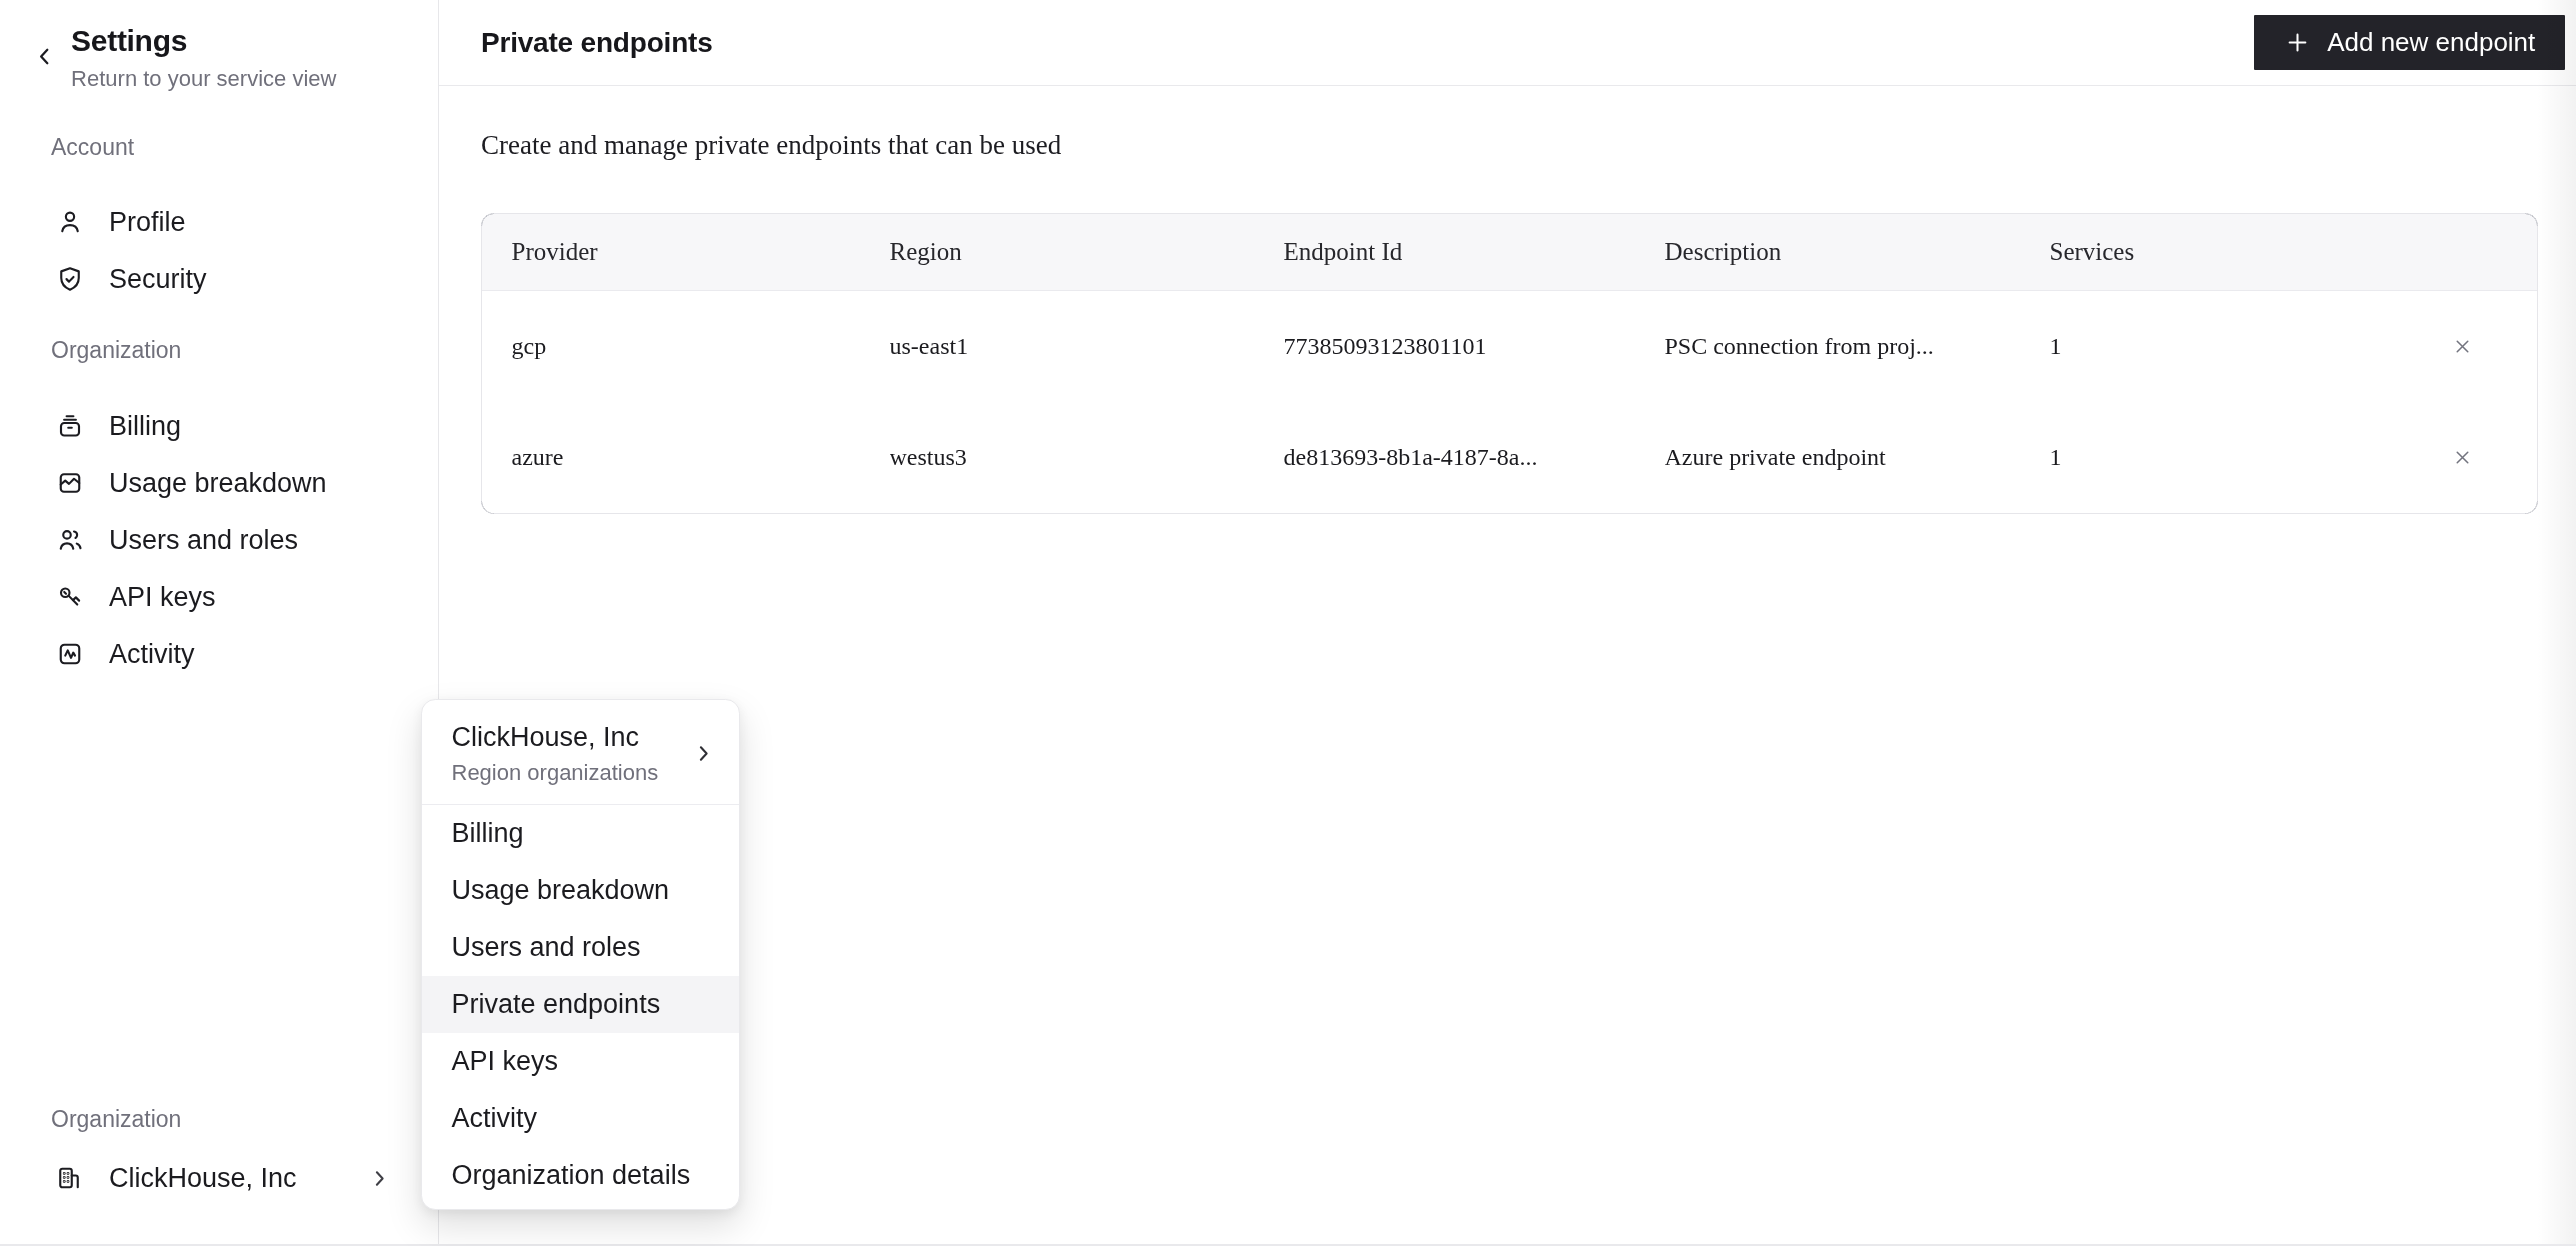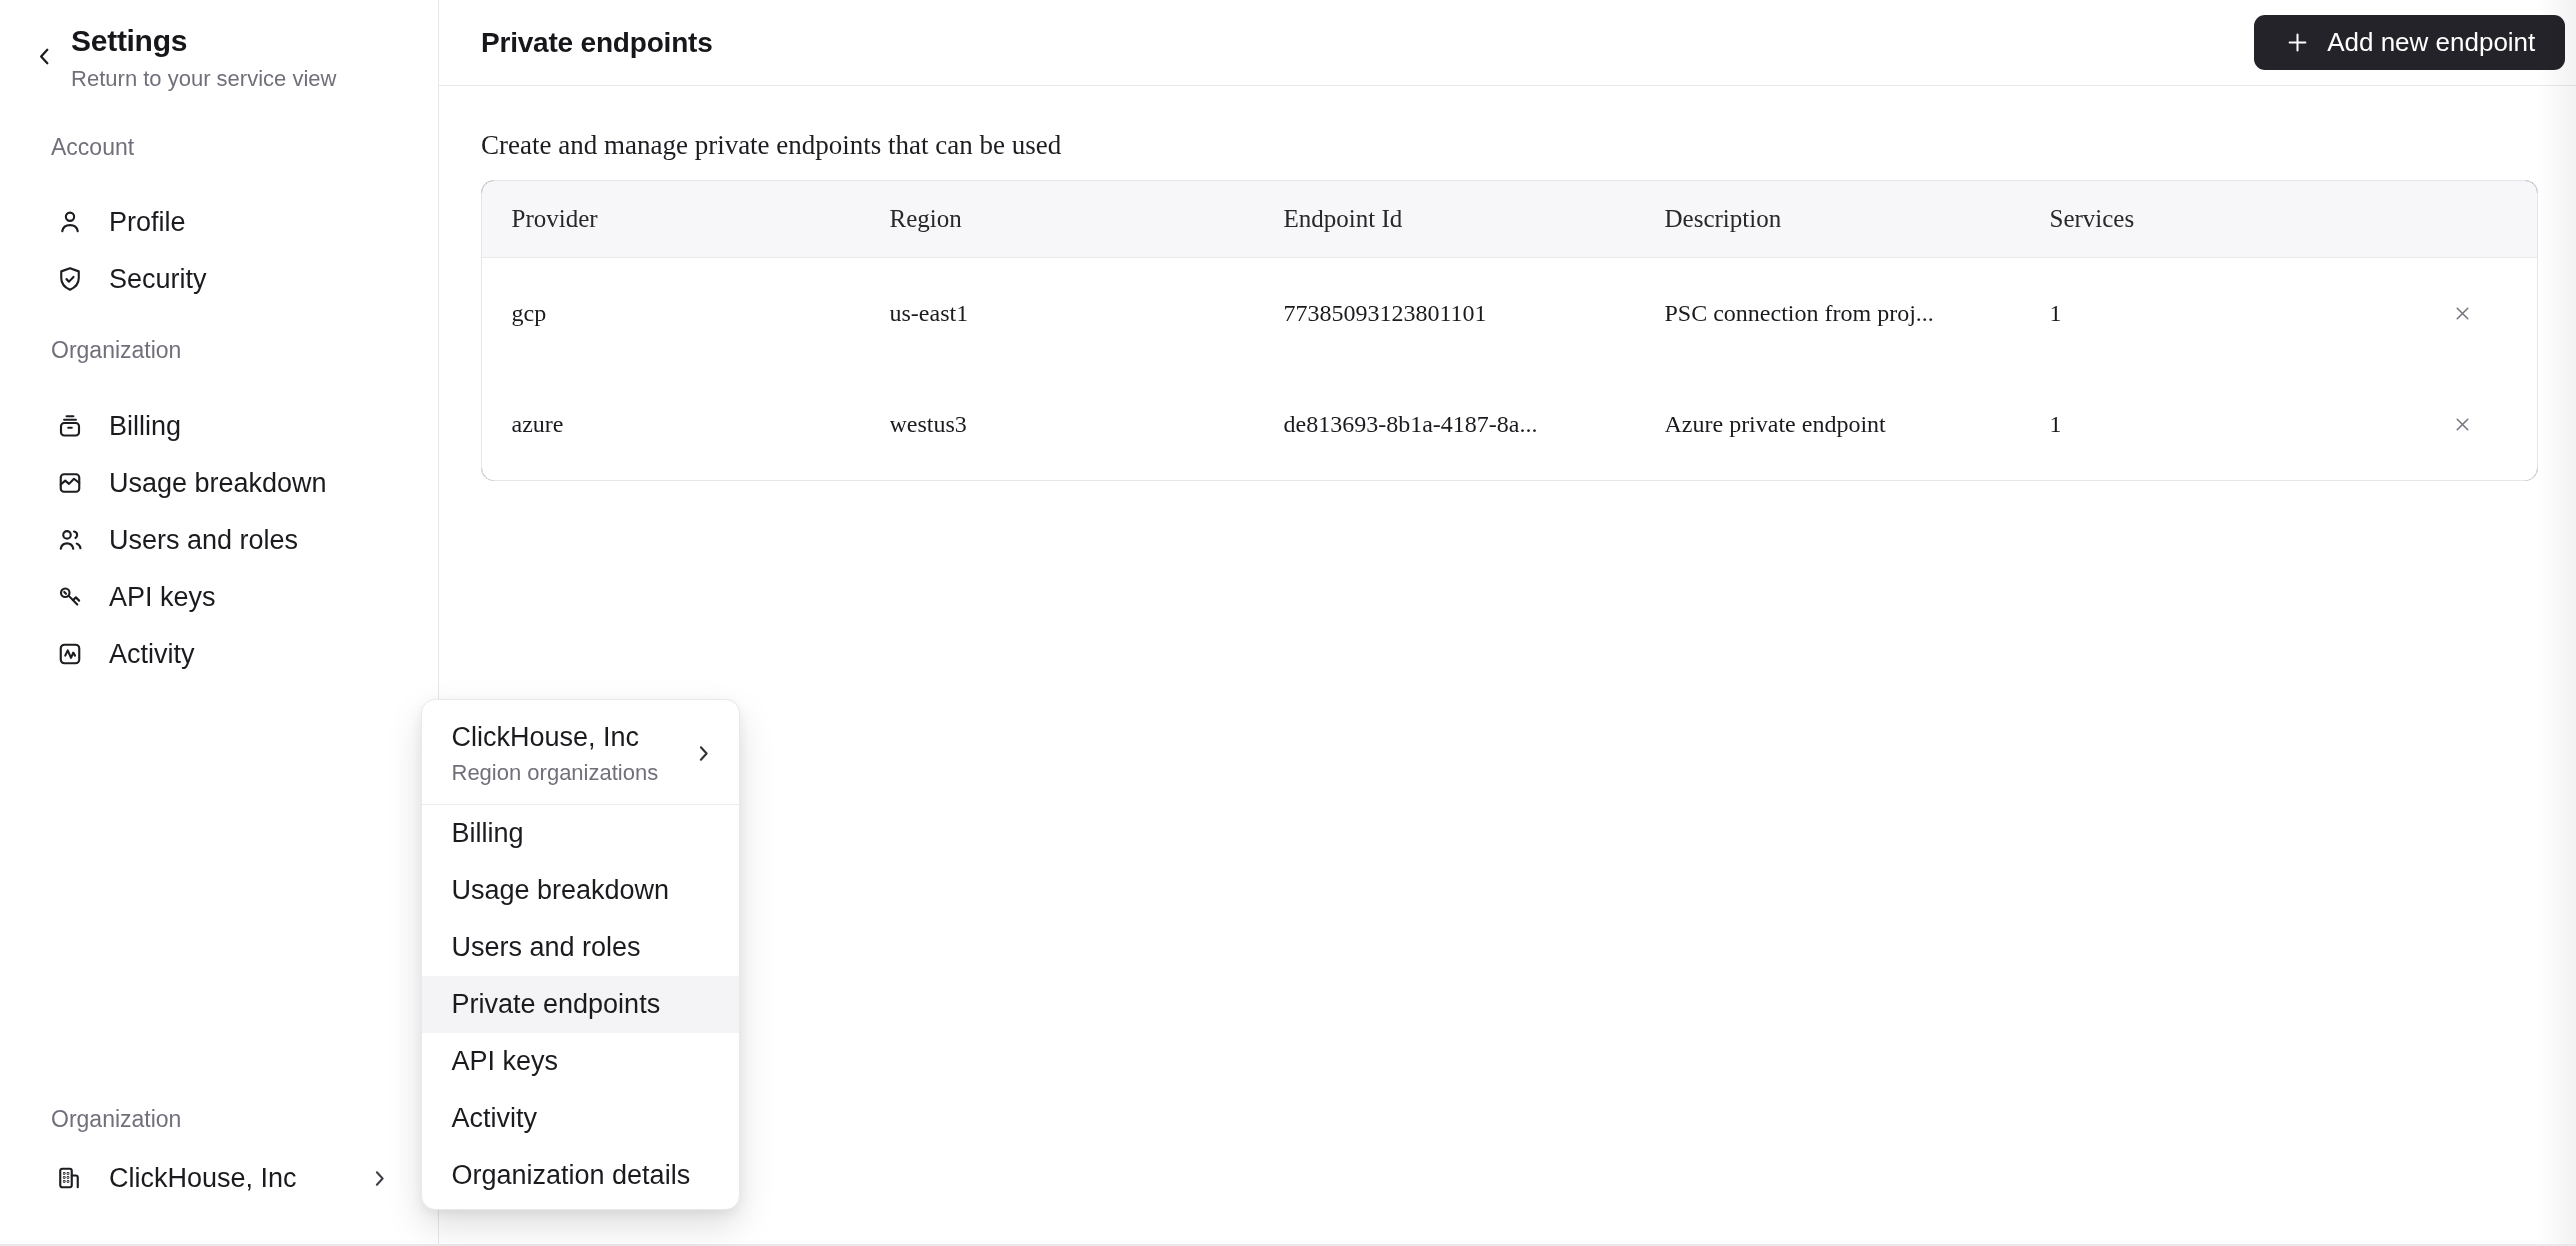--- a/index.html
+++ b/index.html
@@ -30,27 +30,27 @@
   .sidebar-footer .section-label { margin:0 0 16px 51px; }
   .footer-item { height:57px; display:flex; align-items:center; padding:0 46px 0 54px; cursor:pointer; }
   .footer-item .ico { width:32px; height:32px; color:#1c1c21; }
   .footer-item .lbl { margin-left:23px; font-size:27px; color:#1b1b1f; }
   .footer-item .chev { margin-left:auto; color:#3f3f46; display:flex; }
 
   
   .main { flex:1; display:flex; flex-direction:column; min-width:0; }
   .topbar { height:86px; min-height:86px; display:flex; align-items:center; justify-content:space-between; border-bottom:1.8px solid #e9e9ec; padding:0 10.7px 0 42px; }
   .page-title { font-size:28px; font-weight:700; letter-spacing:-0.2px; color:#17171b; }
-  .add-btn { display:flex; align-items:center; gap:16px; height:55px; padding:0 30px; background:#232329; color:#ffffff; border:none; border-radius:11px; font-family:inherit; font-size:26px; font-weight:500; cursor:pointer; }
+  .add-btn { display:flex; align-items:center; gap:16px; height:55px; padding:0 30px; background:#232329; color:#ffffff; border:none; border-radius:1px; font-family:inherit; font-size:26px; font-weight:500; cursor:pointer; }
   .add-btn .plus { display:flex; color:#ffffff; }
 
   .content { padding-left:42px;font-family:Liberation Serif, serif; }
   .description { margin-top:43px; font-size:27px; line-height:32px; color:#1d1d22; }
 
-  .table { margin-top:19px; width:2057px; border:1.8px solid #e6e6ea; border-radius:12.5px; overflow:hidden; background:#0f172a; }
+  .table { margin-top:52px; width:2057px; border:1.8px solid #e6e6ea; border-radius:12.5px; overflow:hidden; background:#0f172a; }
   .trow { display:grid; grid-template-columns:378px 394px 381px 385px 1fr 152px; align-items:center; padding-left:29.5px; }
   .thead { height:77px; background:#f7f7f9; border-bottom:1.8px solid #eaeaee; }
   .th { font-size:25px; font-weight:500; color:#27272c; }
   .tbody-row { height:111px; background:#fff; }
   .td { font-size:24px; color:#1b1b1f; white-space:nowrap; overflow:hidden; }
   .td-action { display:flex; justify-content:flex-end; padding-right:55px; }
   .row-close { width:39px; height:39px; display:flex; align-items:center; justify-content:center; background:none; border:none; cursor:pointer; color:#73747f; }
 
   
   .org-menu { position:absolute; left:421px; top:699px; width:319px; z-index:10; background:#ffffff; border:1.8px solid #e9e9ec; border-radius:14.3px; box-shadow:0 16px 36px rgba(0,0,0,0.13), 0 3.6px 10.7px rgba(0,0,0,0.06); padding-bottom:5.4px; }

